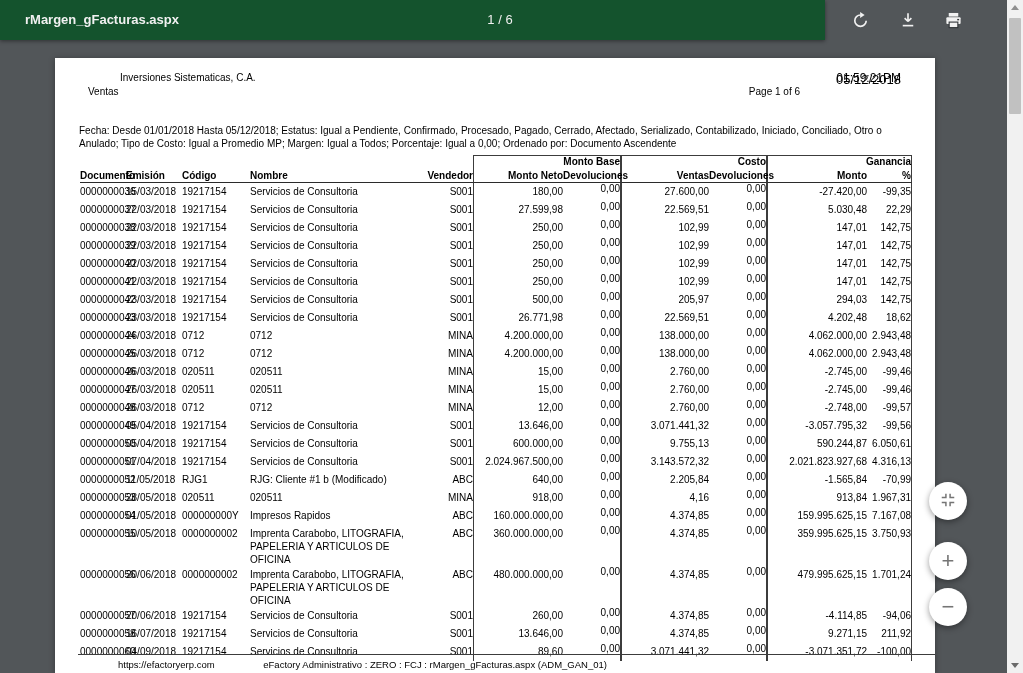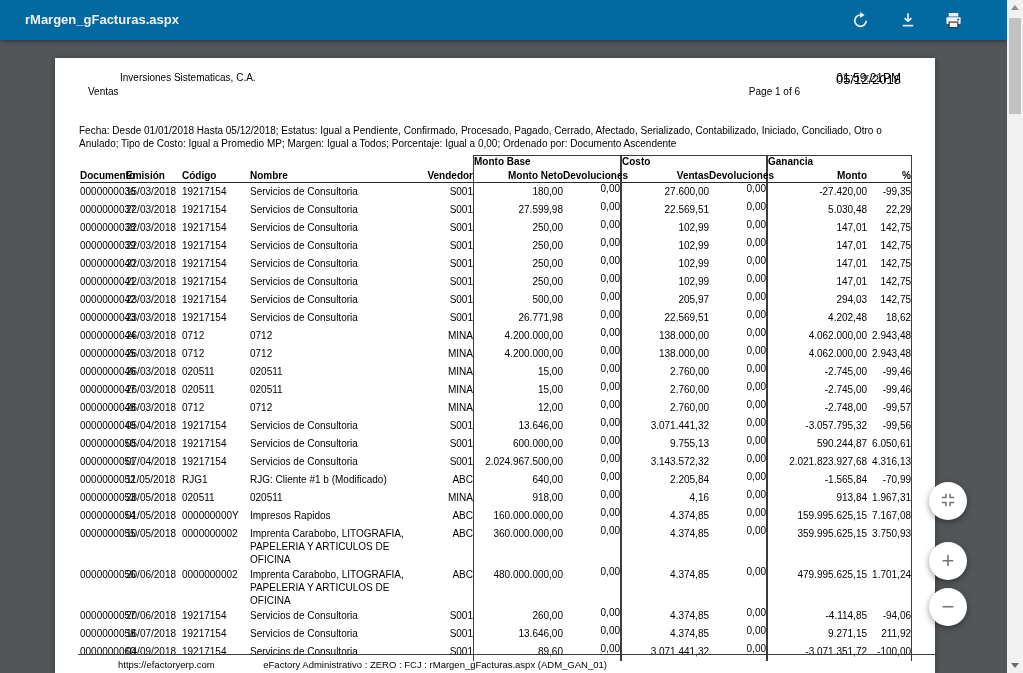--- a/index.html
+++ b/index.html
@@ -1,21 +1,21 @@
 <!DOCTYPE html>
 <html><head>
 <meta charset="utf-8">
 <style>
   * { margin:0; padding:0; box-sizing:border-box; }
   html,body { width:1023px; height:673px; overflow:hidden; background:#525659;
               font-family:"Liberation Sans", sans-serif; }
 
   
-  .toolbar { position:absolute; left:0; top:0; width:1007px; height:40px;
-             background:#0369a1; box-shadow:0 1px 4px rgba(0,0,0,.45); z-index:5; }
+  .toolbar { position:absolute; left:0; top:0; width:825px; height:40px;
+             background:#14532d; box-shadow:0 1px 4px rgba(0,0,0,.45); z-index:5; }
   .toolbar-title { position:absolute; left:25px; top:0; height:40px; line-height:40px;
                    color:#f1f1f1; font-size:13px; font-weight:bold; }
   .page-indicator { position:absolute; left:420px; width:160px; top:0; height:40px;
                     line-height:40px; text-align:center; color:#f1f1f1; font-size:13px; }
   .tb-btn { position:absolute; top:6px; width:28px; height:28px; border:none; background:transparent;
             cursor:pointer; display:flex; align-items:center; justify-content:center; border-radius:50%; }
   .tb-btn svg { display:block; }
   #btn-rotate { left:846px; } #btn-download { left:894px; } #btn-print { left:939px; }
 
   .viewer-bg { position:absolute; left:0; top:40px; width:1007px; height:633px; background:#525659; }
@@ -52,37 +52,38 @@
 
   
   .rt-wrap { position:absolute; left:25px; top:97px; }
   table.rt { border-collapse:separate; border-spacing:0; table-layout:fixed; width:832px; font-size:10px; }
   .rt th { font-weight:bold; padding:0; vertical-align:bottom; }
   .rt td { padding:0; vertical-align:top; line-height:17px; }
   .rt tr.g-row th { height:13px; line-height:12px; }
   .rt tr.h-row th { height:15px; line-height:13px; border-bottom:1px solid #2b2b2b; }
   .rt tbody tr { height:18px; }
   .g-cell { border-top:1px solid #3c3c3c; border-left:1px solid #3c3c3c; border-right:1px solid #3c3c3c;
-            text-align:left; }
+            text-align:right; }
   .bl { border-left:1px solid #3c3c3c; } .br { border-right:1px solid #3c3c3c; }
   .al { text-align:left; } .ac { text-align:right; } .ar { text-align:right; }
   .pr2 { padding-right:2px; } .pr3 { padding-right:3px; } .pr4 { padding-right:4px; }
   td.c-dev { line-height:11px; }
   td.c-nombre { line-height:13px; padding-top:2px; padding-right:6px;margin-top:16px; }
   td.c-doc, td.c-emision, td.c-codigo { white-space:nowrap; }
 
   .ft-line { position:absolute; left:23px; top:596px; width:857px; border-top:1px solid #3c3c3c; }
   .ft-text { position:absolute; left:23px; top:601px; font-size:9.5px; }
   .ft-text .ft-url { margin-right:46px;margin-left:40px; }
 </style>
 </head>
 <body>
 
 <div class="toolbar">
   <div class="toolbar-title">rMargen_gFacturas.aspx</div>
+  <div class="page-indicator">1 / 6</div>
   <button class="tb-btn" id="btn-rotate">
     <span>
       <svg width="19" height="19" viewBox="0 0 24 24">
         <path d="M12 5 A 7.2 7.2 0 1 0 19.2 12.2" fill="none" stroke="#f1f1f1" stroke-width="2.1"></path>
         <path d="M11.5 1.2 L17.2 5 L11.5 8.8 Z" fill="#f1f1f1"></path>
       </svg>
     </span>
   </button>
   <button class="tb-btn" id="btn-download">
     <span>

